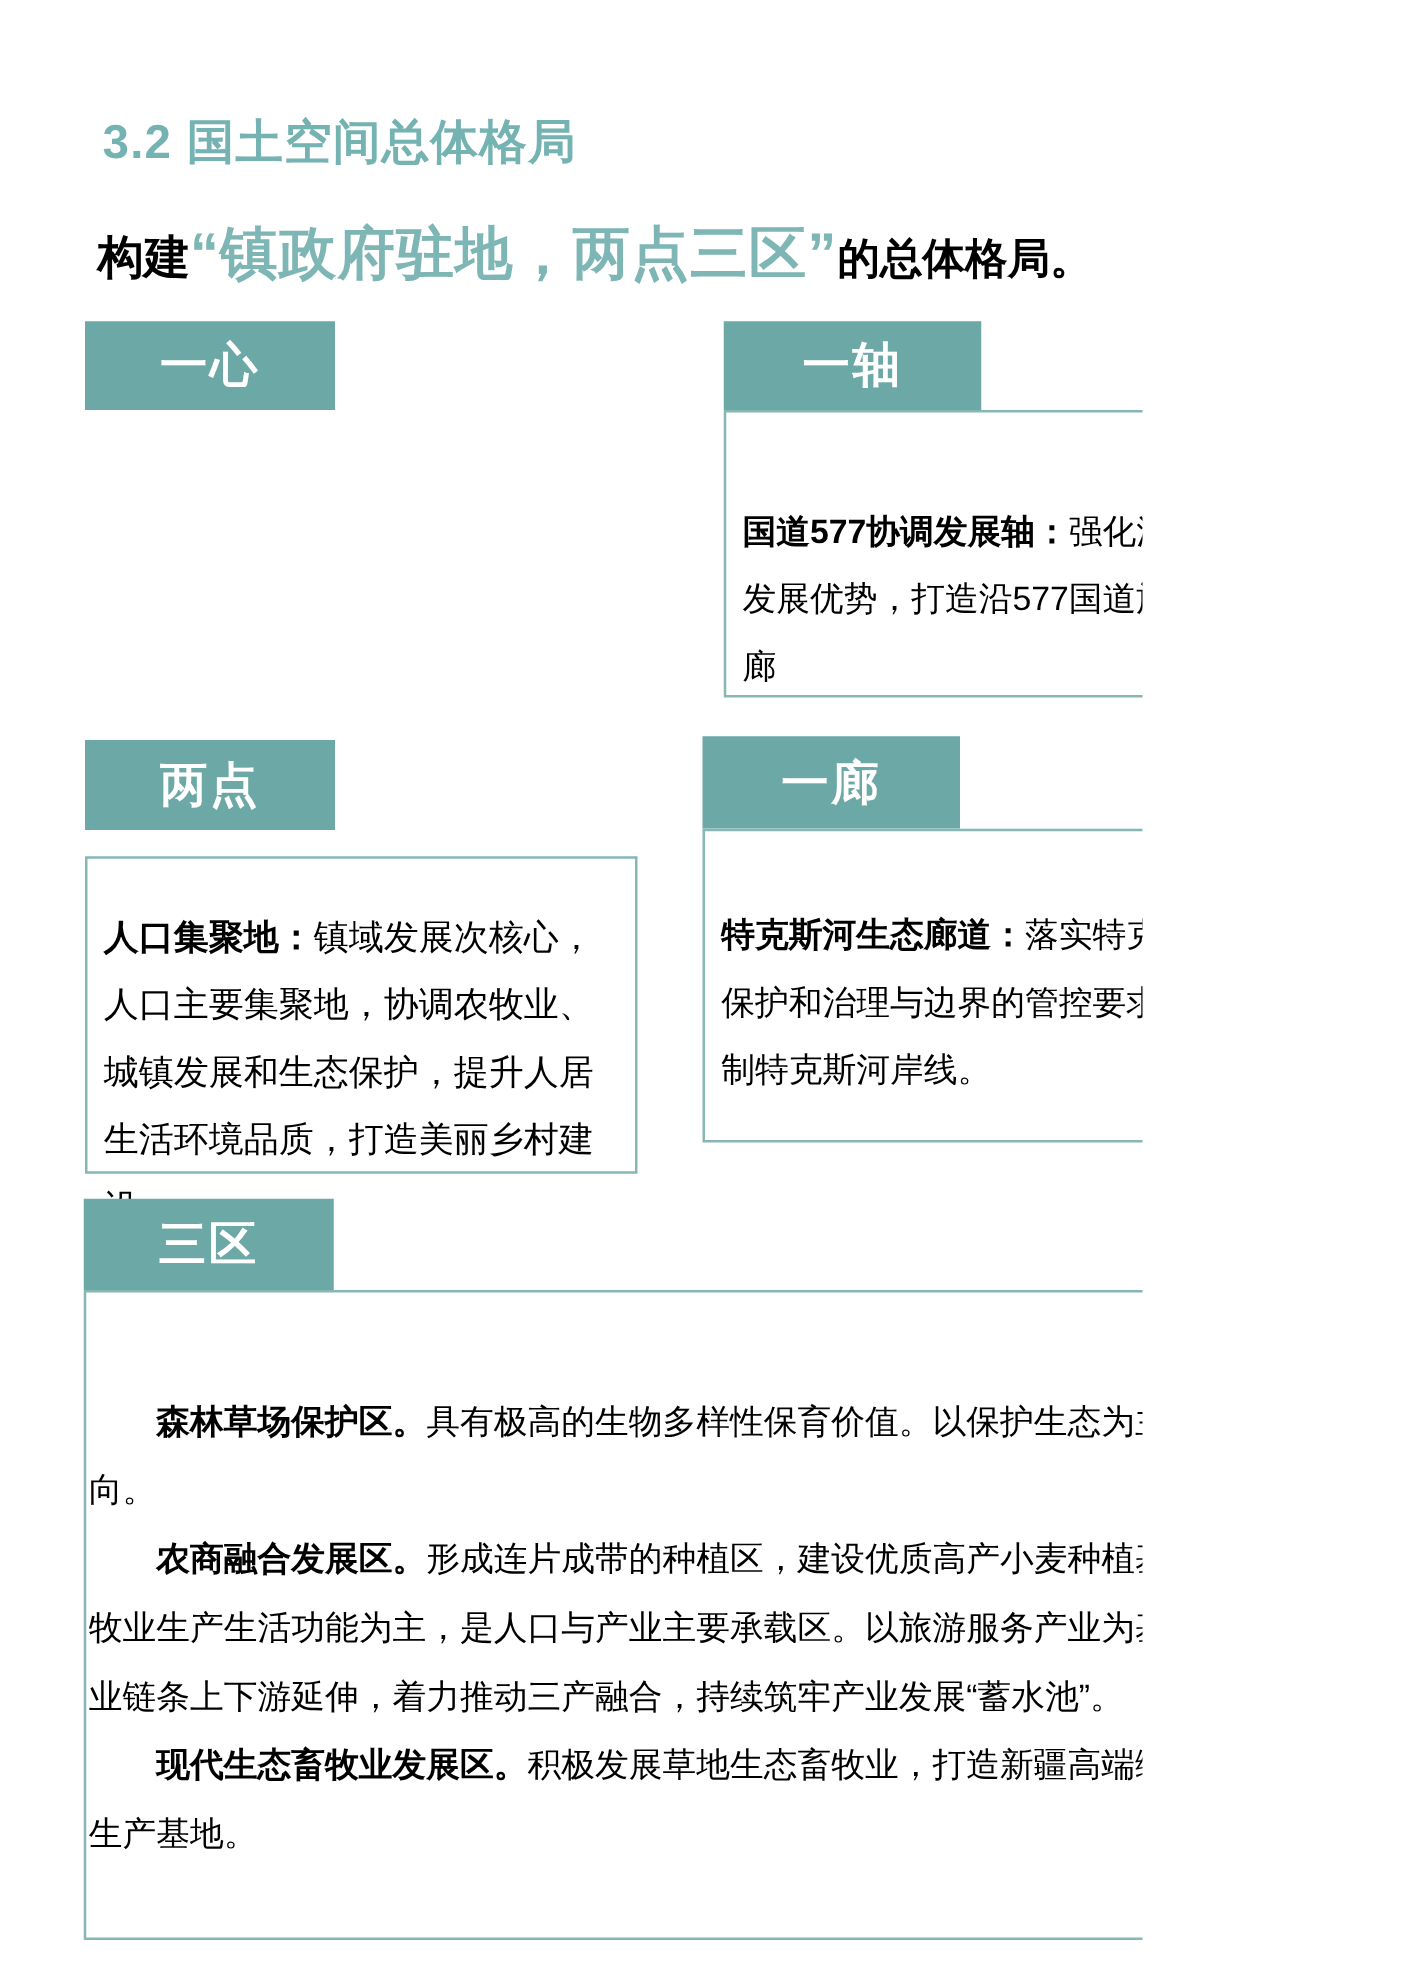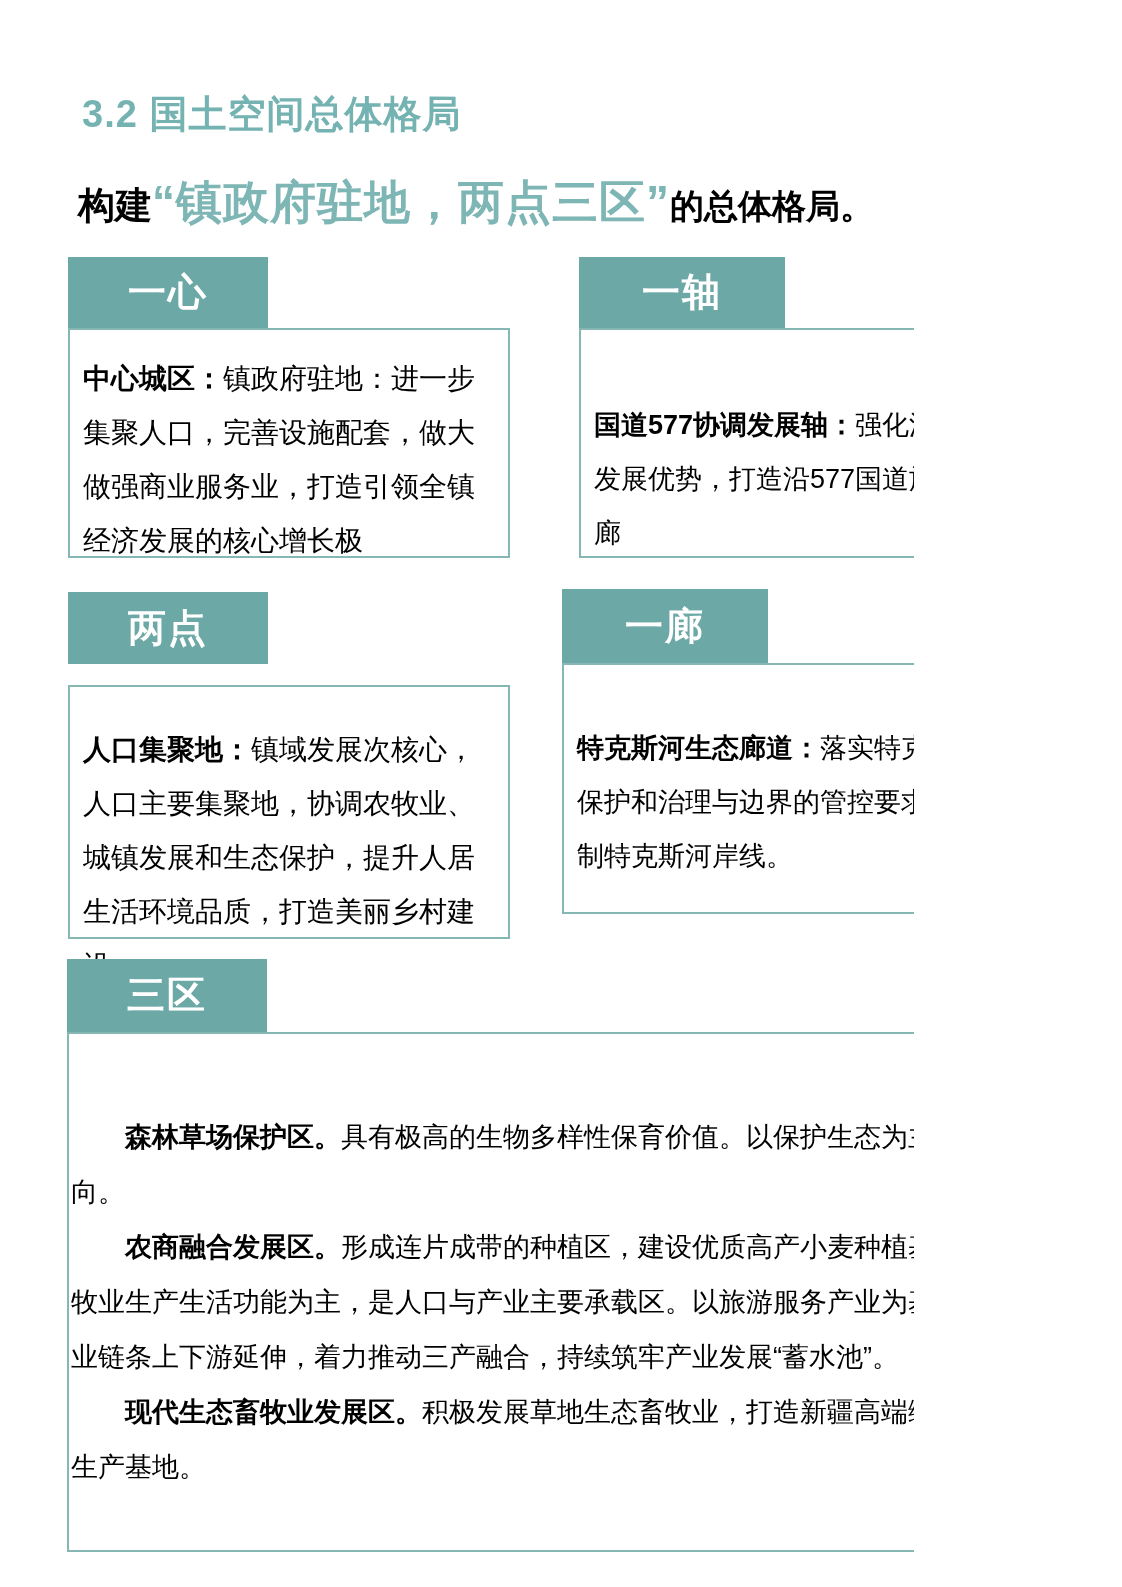--- a/index.html
+++ b/index.html
@@ -136,23 +136,20 @@
 <div class="page">
 
   <h1 class="section-title">3.2 国土空间总体格局</h1>
 
   <div class="intro">
     <span class="intro-prefix">构建</span><span class="intro-highlight">“镇政府驻地，两点三区”</span><span class="intro-suffix">的总体格局。</span>
   </div>
 
   <section class="panel panel-yixin">
     <div class="tab">一心</div>
-    <div class="panel-body">
-      <p><span class="lead">中心城区：</span><span>镇政府驻地：进一步集聚人口，完善设施配套，做大做强商业服务业，打造引领全镇经济发展的核心增长极</span></p>
-    </div>
   </section>
 
   <section class="panel panel-yizhou">
     <div class="tab">一轴</div>
     <div class="panel-body">
       <p><span class="lead">国道577协调发展轴：</span><span>强化沿国道村庄发展优势，打造沿577国道旅游经济走廊</span></p>
     </div>
   </section>
 
   <section class="panel panel-liangdian">

